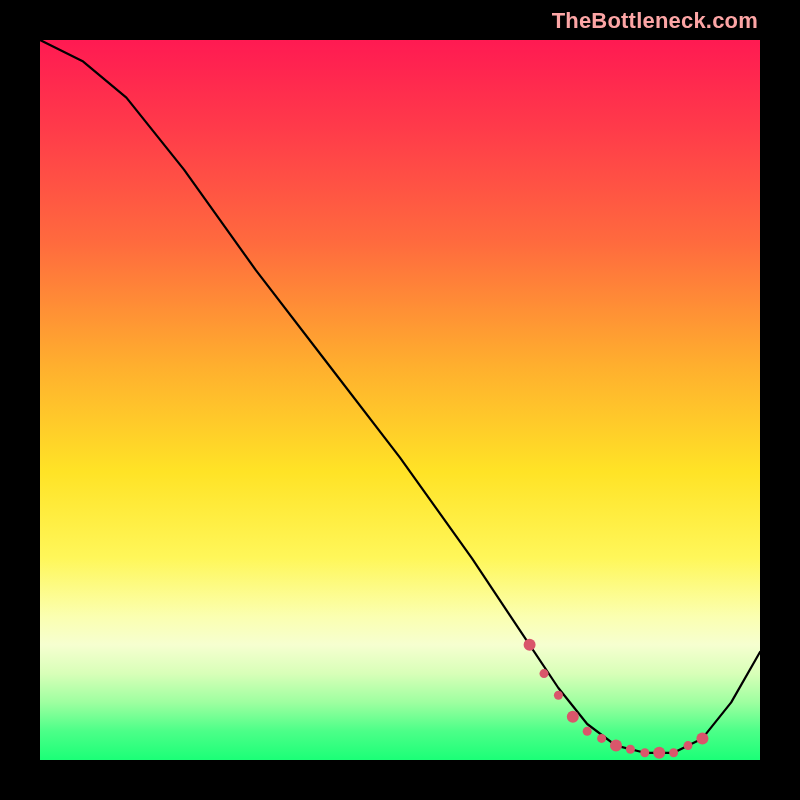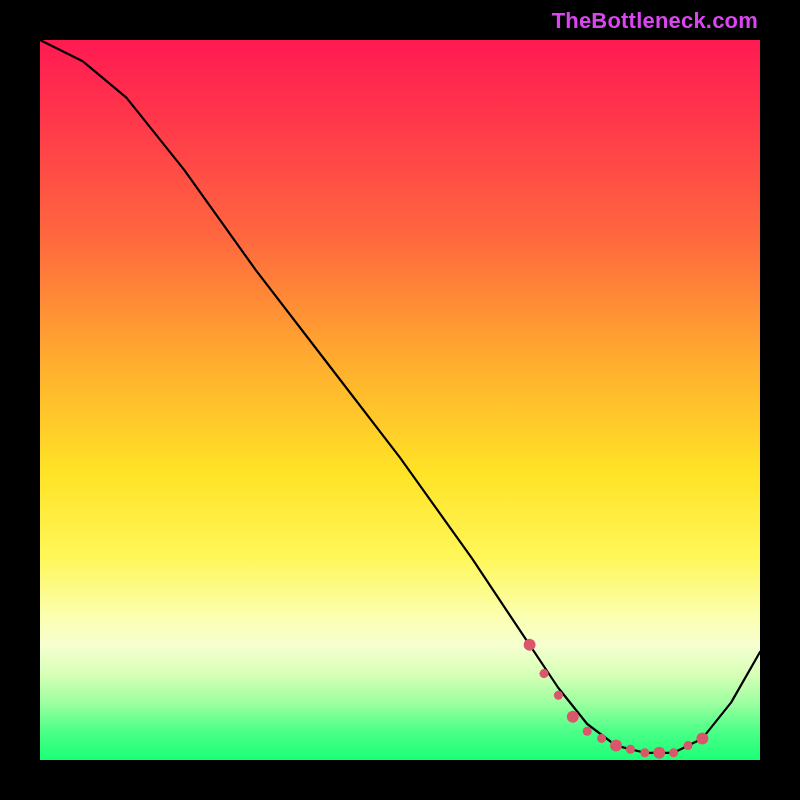--- a/index.html
+++ b/index.html
@@ -39,21 +39,21 @@
       #4cff88 96%,
       #1bff77 100%
     );
   }
   .watermark {
     position: absolute;
     top: 8px;
     right: 42px;
     font-size: 22px;
     font-weight: 600;
-    color: #d946ef;
+    color: #fca5a5;
     letter-spacing: 0.2px;
     user-select: none;
   }
   svg.curve {
     position: absolute;
     left: 0;
     top: 0;
     width: 720px;
     height: 720px;
     overflow: visible;

